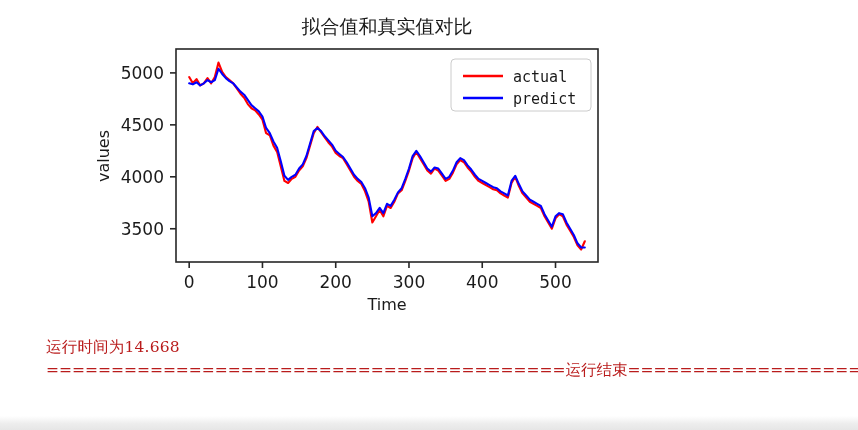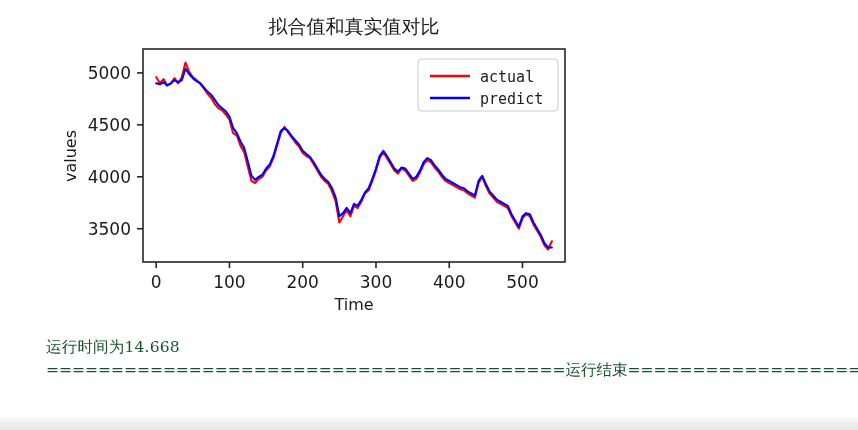--- a/index.html
+++ b/index.html
@@ -16,20 +16,21 @@
     background: #ffffff;
   }
 
   
   #figure {
     position: absolute;
     left: 0;
     top: 0;
     width: 640px;
     height: 330px;
+    padding-left: 33px;
   }
   #figure svg { display: block; }
 
   .axis-line {
     fill: none;
     stroke: #262626;
     stroke-width: 1.6;
   }
   .tick-line {
     stroke: #262626;
@@ -73,21 +74,21 @@
   #console {
     position: absolute;
     left: 46px;
     top: 336px;
     width: 812px;
   }
   .console-line {
     font-family: "DejaVu Serif", serif;
     font-size: 15.5px;
     line-height: 23px;
-    color: #14532d;
+    color: #b91c1c;
     white-space: pre;
     letter-spacing: 0.2px;
   }
   #separator-line {
     overflow: hidden;
     width: 830px;
     letter-spacing: 0px;
   }
 
   

